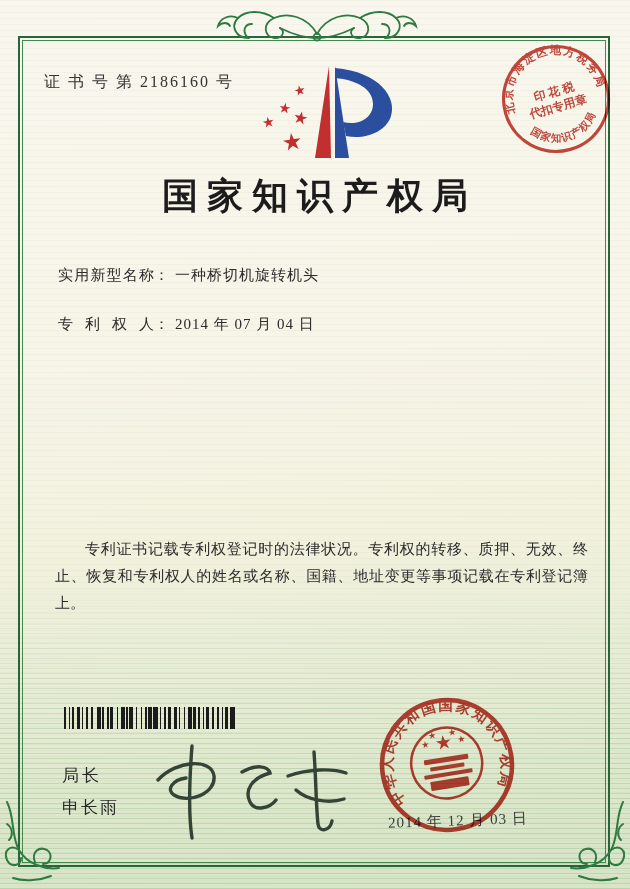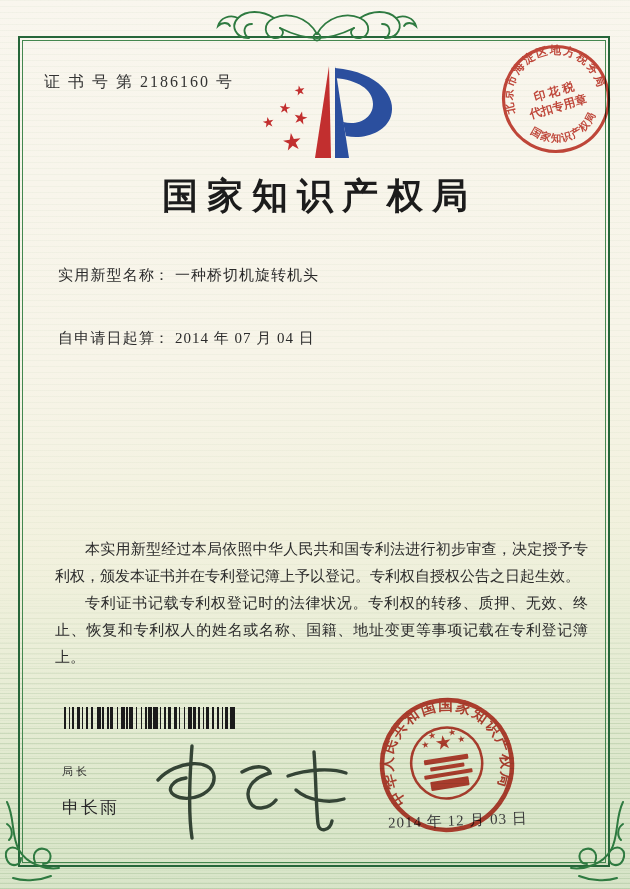--- a/index.html
+++ b/index.html
@@ -16,31 +16,31 @@
   }
   .texture2{
     position:absolute;inset:0;pointer-events:none;opacity:.05;
     background:repeating-linear-gradient(0deg, #6a9660 0 1px, transparent 1px 6px);
   }
   .frame{position:absolute;left:18px;top:36px;right:20px;bottom:22px;border:2.5px solid #26663a;}
   .frame-inner{position:absolute;inset:2px;border:1px solid #44874f;}
   .cert-number{position:absolute;left:44px;top:72px;font-size:16px;color:#333;letter-spacing:2px;}
   .logo{position:absolute;left:245px;top:56px;}
   .title{position:absolute;left:0;right:0;top:172px;text-align:center;font-size:36px;font-weight:bold;color:#1c1c1c;letter-spacing:9px;padding-left:9px;}
-  .fields{position:absolute;left:58px;top:266px;display:flex;flex-direction:column;gap:44px;font-size:15px;color:#2b2b2b;}
+  .fields{position:absolute;left:58px;top:266px;display:flex;flex-direction:column;gap:30px;font-size:15px;color:#2b2b2b;}
   .field-row{white-space:nowrap;}
   .field-label{display:inline-block;width:96px;text-align:justify;text-align-last:justify;}
   .field-colon{display:inline-block;}
   .field-value{display:inline-block;margin-left:6px;letter-spacing:1px;}
   .paragraphs{position:absolute;left:55px;right:42px;top:536px;font-size:15px;line-height:27px;color:#2b2b2b;text-align:justify;}
   .paragraphs p{margin:0;text-indent:2em;}
   .barcode{position:absolute;left:64px;top:707px;width:178px;height:22px;display:flex;overflow:hidden;}
   .barcode .bar{background:#1b1b1b;height:100%;flex:none;}
   .barcode .gap{height:100%;flex:none;}
-  .sig-title{position:absolute;left:62px;top:764px;font-size:11px;color:#2a2a2a;letter-spacing:3px;}
+  .sig-title{position:absolute;left:62px;top:764px;font-size:17px;color:#2a2a2a;letter-spacing:3px;}
   .sig-name{position:absolute;left:62px;top:796px;font-size:17px;color:#2a2a2a;letter-spacing:2px;}
   .signature{position:absolute;left:132px;top:740px;}
   .tax-seal{position:absolute;left:500px;top:43px;transform:rotate(-16deg);mix-blend-mode:multiply;opacity:.92;}
   .office-seal{position:absolute;left:376px;top:694px;transform:rotate(-9deg);mix-blend-mode:multiply;opacity:.95;}
   .seal-date{position:absolute;left:388px;top:811px;width:160px;font-size:15px;color:#3b3b3b;letter-spacing:1px;transform:rotate(-2deg);}
   .footer{position:absolute;left:0;right:30px;top:848px;text-align:center;font-size:13px;color:#3a3a3a;letter-spacing:2px;}
   .ornament-top{position:absolute;left:212px;top:4px;}
   .corner-bl{position:absolute;left:1px;top:798px;}
   .corner-br{position:absolute;right:1px;top:798px;transform:scaleX(-1);}
   svg text{font-family:"Liberation Serif","DejaVu Serif",serif;}
@@ -116,25 +116,24 @@
       <textPath href="#taxBottom" startOffset="50%" text-anchor="middle">国家知识产权局</textPath>
     </text>
     <text x="62" y="58" font-size="13" font-weight="bold" fill="#c0392d" text-anchor="middle">印 花 税</text>
     <text x="62" y="75" font-size="13" font-weight="bold" fill="#c0392d" text-anchor="middle">代扣专用章</text>
   </svg>
 
   <div class="title">国家知识产权局</div>
 
   <div class="fields" id="fields">
       <div class="field-row"><span class="field-label">实用新型名称</span><span class="field-colon">：</span><span class="field-value">一种桥切机旋转机头</span></div>
-      <div class="field-row"><span class="field-label">自申请日起算</span><span class="field-colon">：</span><span class="field-value">2014 年 07 月 04 日</span></div>
+      <div class="field-row"><span class="field-label">专利权人</span><span class="field-colon">：</span><span class="field-value">2014 年 07 月 04 日</span></div>
     </div>
 
   <div class="paragraphs" id="paragraphs">
-      <p>本实用新型经过本局依照中华人民共和国专利法进行初步审查，决定授予专利权，颁发本证书并在专利登记簿上予以登记。专利权自授权公告之日起生效。</p>
       <p>专利证书记载专利权登记时的法律状况。专利权的转移、质押、无效、终止、恢复和专利权人的姓名或名称、国籍、地址变更等事项记载在专利登记簿上。</p>
     </div>
 
   <div class="barcode" id="barcode">
       <span class="bar" style="width: 1.6px;"></span>
       <span class="gap" style="width: 3.2px;"></span>
       <span class="bar" style="width: 1.6px;"></span>
       <span class="gap" style="width: 1.6px;"></span>
       <span class="bar" style="width: 1.6px;"></span>
       <span class="gap" style="width: 3.2px;"></span>

